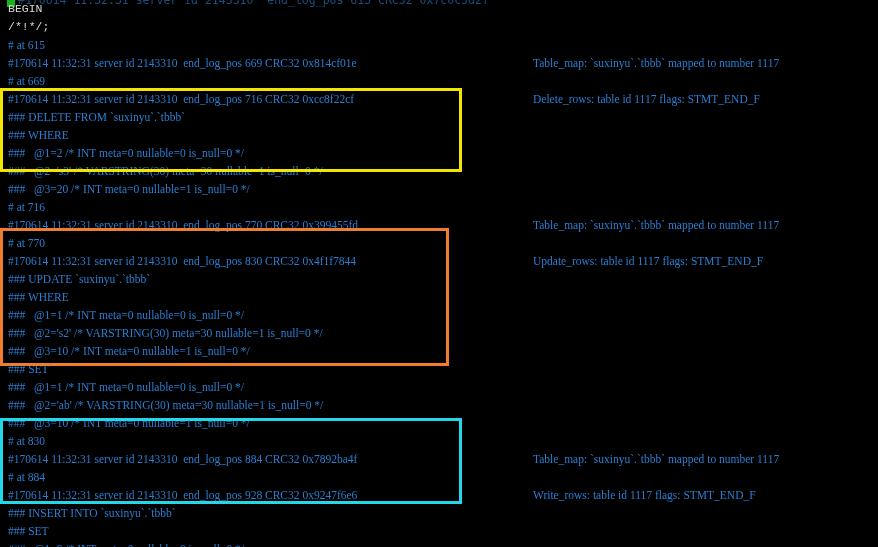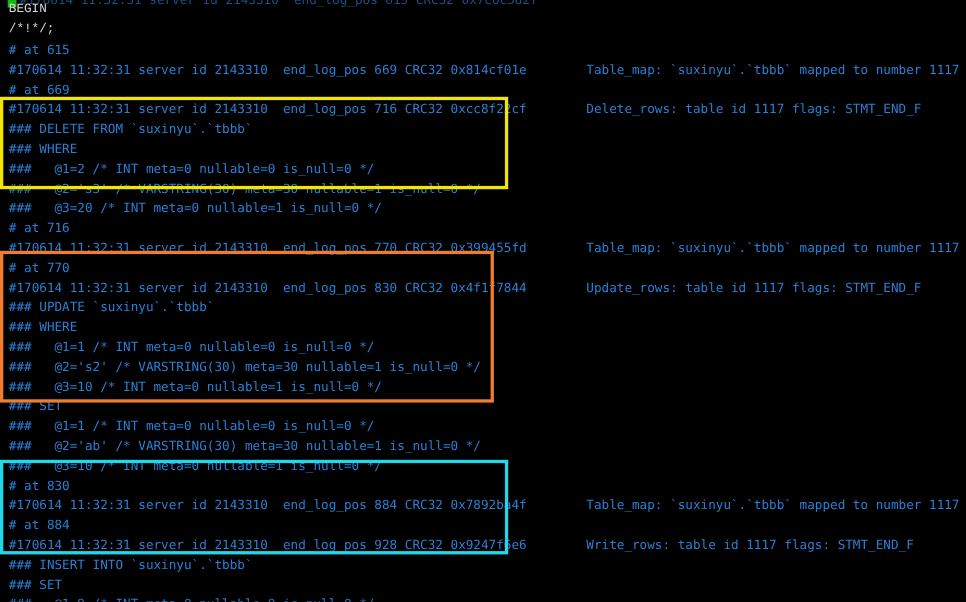--- a/index.html
+++ b/index.html
@@ -26,21 +26,21 @@
 
   .line {
     position: absolute;
     left: 8px;
     height: 18px;
     line-height: 18px;
     white-space: pre;
     color: #2a7fd4;
   }
 
-  .c-blue   { color: #2a7fd4; }
+  .c-blue   { color: #2a7fd4; font-family: Liberation Serif, serif; }
   .c-white  { color: #d8d8d8; font-family: Liberation Mono, monospace; }
 
   .right-col {
     position: absolute;
     left: 533px;
     height: 18px;
     line-height: 18px;
     white-space: pre;
     color: #2a7fd4;
   }

